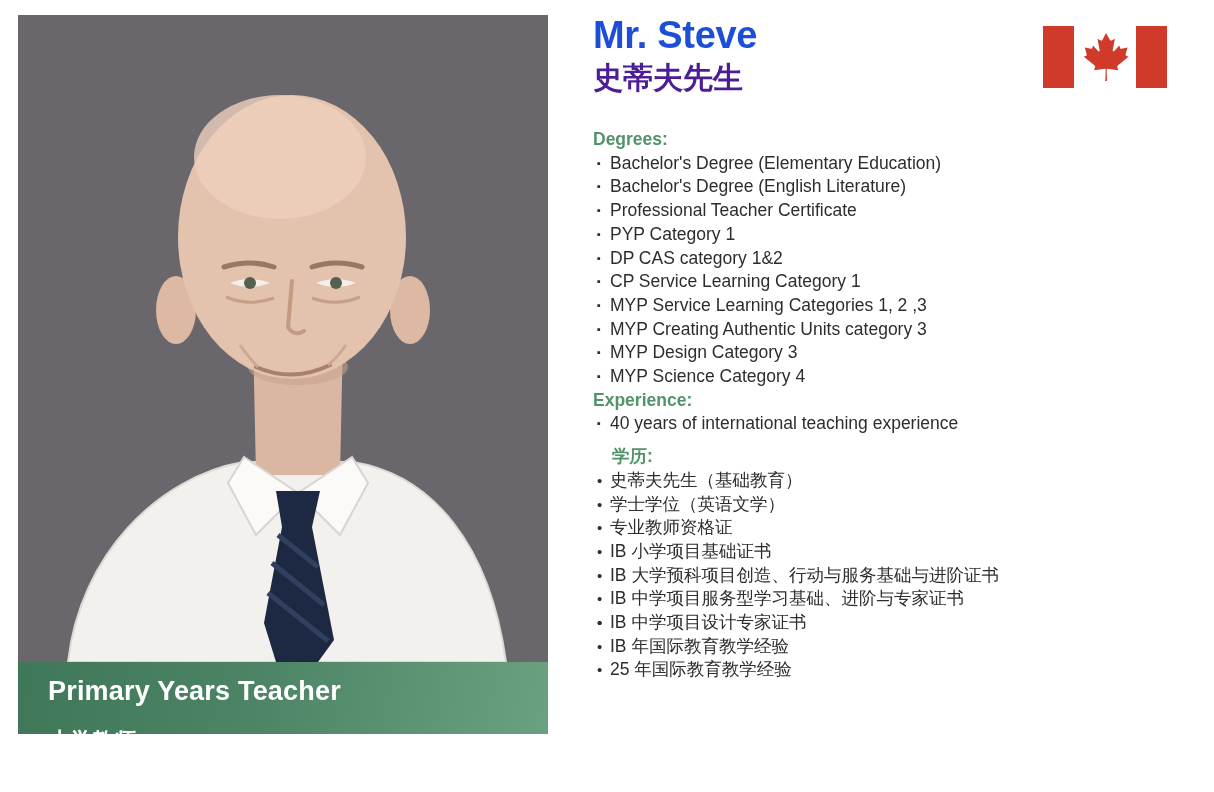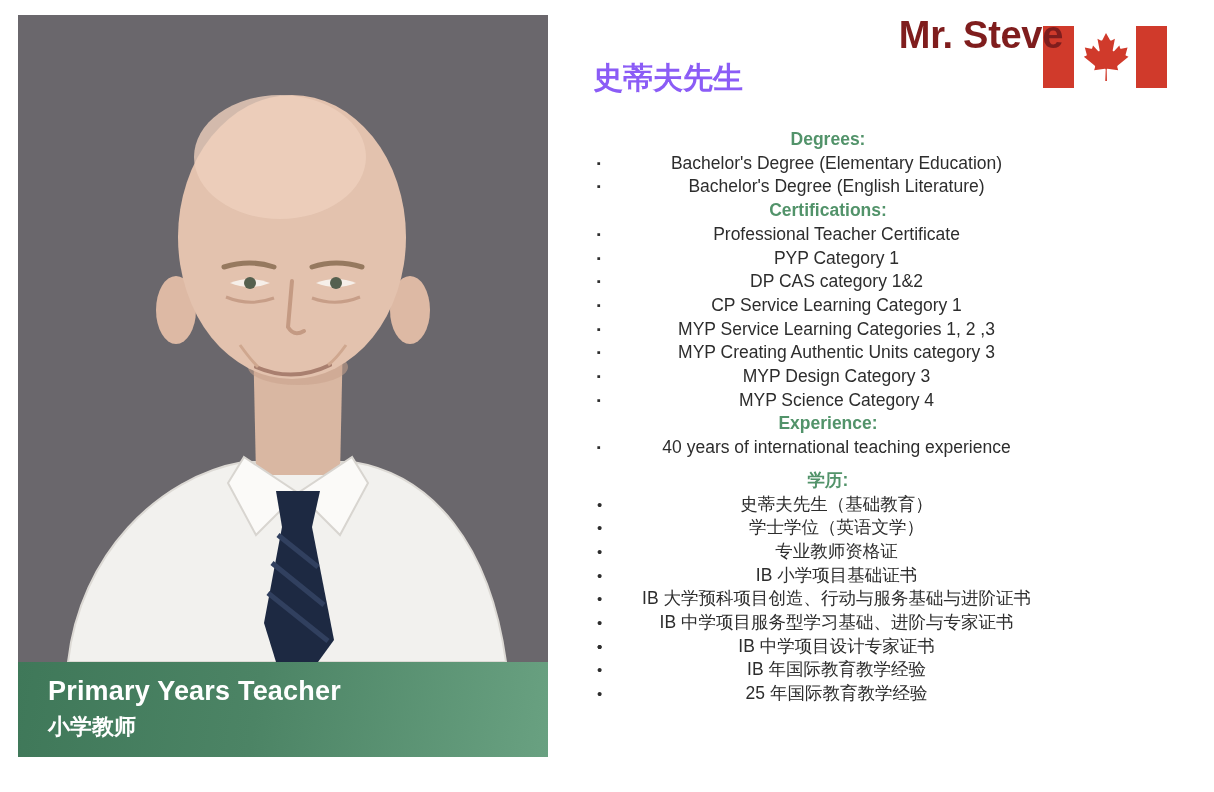--- a/index.html
+++ b/index.html
@@ -4,37 +4,37 @@
 <style>
   * { margin:0; padding:0; box-sizing:border-box; }
   html,body { width:1214px; height:792px; background:#ffffff; overflow:hidden;
     font-family:"Liberation Sans","DejaVu Sans",sans-serif; }
   .page { position:relative; width:1214px; height:792px; background:#fff; }
 
   
   .photo-card { position:absolute; left:18px; top:15px; width:530px; height:742px; }
   .photo-area { position:relative; width:530px; height:647px; background:#6a676c; overflow:hidden; }
   .photo-area svg { display:block; width:100%; height:100%; }
-  .photo-banner { width:530px; height:95px;
+  .photo-banner { width:530px; height:72px;
     background:linear-gradient(100deg,#3f7859 0%,#4c8465 45%,#69a181 100%);
     padding:13px 0 0 30px; }
   .role-en { color:#ffffff; font-weight:bold; font-size:27px; line-height:32px; letter-spacing:.2px; }
-  .role-zh { color:#ffffff; font-weight:bold; font-size:22px; line-height:28px; margin-top:6px; }
+  .role-zh { color:#ffffff; font-weight:bold; font-size:22px; line-height:28px; margin-top:20px; }
 
   
   .info { position:absolute; left:593px; top:14px; width:470px; }
-  .name-en { color:#7f1d1d; font-weight:800; font-size:38px; line-height:42px; letter-spacing:-.3px;text-align:right; }
-  .name-zh { color:#8b5cf6; font-weight:bold; font-size:30px; line-height:34px; margin-top:5px; }
-  .sections { margin-top:33px;text-align:center; }
+  .name-en { color:#1d4ed8; font-weight:800; font-size:38px; line-height:42px; letter-spacing:-.3px; }
+  .name-zh { color:#4c1d95; font-weight:bold; font-size:30px; line-height:34px; margin-top:5px; }
+  .sections { margin-top:33px; }
   .sec-h { color:#52936a; font-weight:bold; font-size:17.5px; line-height:23.7px; }
   .row { position:relative; padding-left:17px; font-size:17.5px; line-height:23.7px; color:#2d2d2d; white-space:nowrap; }
   .row .bullet { position:absolute; left:4px; top:0; color:#2d2d2d; }
   .row.en .bullet { font-size:11px; }
   .row.zh .bullet { font-size:15px; }
-  .zh-start { margin-top:9px; }
+  .zh-start { margin-top:9px;margin-left:19px; }
 
   
   .flag { position:absolute; left:1043px; top:25px; width:124px; height:64px; }
   .flag svg { display:block; width:124px; height:64px; }
 </style>
 </head>
 <body>
 
 <div class="page">
 
@@ -98,21 +98,20 @@
   <section class="info">
     <h1 class="name-en">Mr. Steve</h1>
     <h2 class="name-zh">史蒂夫先生</h2>
 
     <div class="sections">
 
       <div class="sec-h">Degrees:</div>
       <div class="row en"><span class="bullet">▪</span><span>Bachelor's Degree (Elementary Education)</span></div>
       <div class="row en"><span class="bullet">▪</span><span>Bachelor's Degree (English Literature)</span></div>
 
-      <div class="sec-h">Certifications:</div>
       <div class="row en"><span class="bullet">▪</span><span>Professional Teacher Certificate</span></div>
       <div class="row en"><span class="bullet">▪</span><span>PYP Category 1</span></div>
       <div class="row en"><span class="bullet">▪</span><span>DP CAS category 1&amp;2</span></div>
       <div class="row en"><span class="bullet">▪</span><span>CP Service Learning Category 1</span></div>
       <div class="row en"><span class="bullet">▪</span><span>MYP Service Learning Categories 1, 2 ,3</span></div>
       <div class="row en"><span class="bullet">▪</span><span>MYP Creating Authentic Units category 3</span></div>
       <div class="row en"><span class="bullet">▪</span><span>MYP Design Category 3</span></div>
       <div class="row en"><span class="bullet">▪</span><span>MYP Science Category 4</span></div>
 
       <div class="sec-h">Experience:</div>

